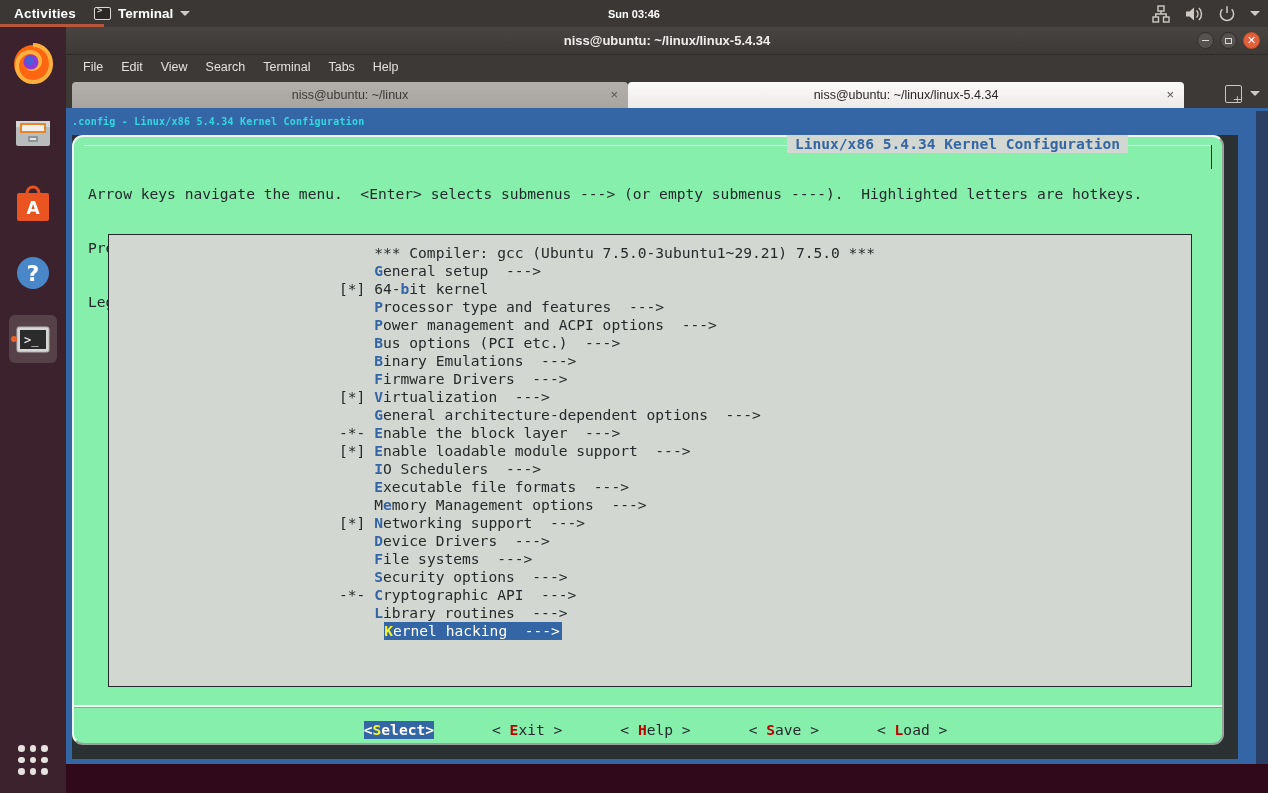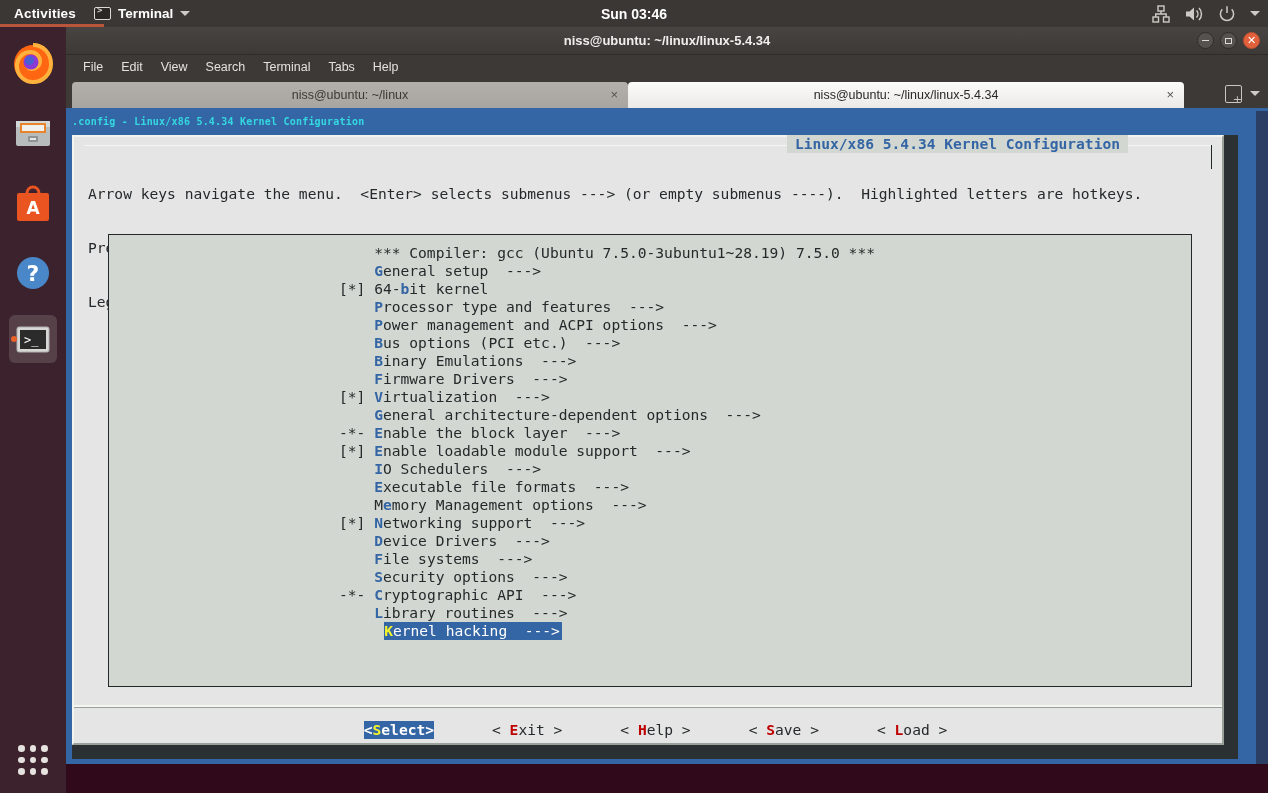--- a/index.html
+++ b/index.html
@@ -16,21 +16,21 @@
     position: absolute; left: 0; top: 0; width: 1268px; height: 27px;
     background: #3a3734;
     display: flex; align-items: center;
     color: #ffffff; font-size: 13.5px; font-weight: bold;
     z-index: 40;
   }
   .topbar .activities { padding: 0 12px 0 14px; letter-spacing: .2px; }
   .topbar .appmenu { display: flex; align-items: center; gap: 7px; padding: 0 6px; }
   .topbar .clock {
     position: absolute; left: 0; right: 0; text-align: center;
-    font-size: 14px; font-weight: bold; pointer-events: none;
+    font-size: 11px; font-weight: bold; pointer-events: none;
   }
   .topbar .tray {
     position: absolute; right: 8px; display: flex; align-items: center; gap: 14px;
   }
   .termglyph {
     width: 17px; height: 13px; border: 1.6px solid #dcd9d6; border-radius: 2px;
     background: #2a2724; position: relative;
   }
   .termglyph:before {
     content: ">"; position: absolute; left: 2px; top: -3px;
@@ -138,23 +138,23 @@
     position: absolute; left: 6px; top: 2px;
     color: #34d8e0; font-weight: bold; font-size: 10px;
     letter-spacing: .2px;
   }
   .shadow {
     position: absolute; left: 6px; top: 24px; width: 1166px; height: 624px;
     background: #2b3133;
   }
   .dialog {
     position: absolute; left: 6px; top: 24px; width: 1152px; height: 610px;
-    background: #e5e5e5;
+    background: #86efac;
     border-top: 2px solid #f2f4f0; border-left: 2px solid #f2f4f0;
-    border-right: 2px solid #9aa09a; border-bottom: 2px solid #9aa09a;
+    border-right: 2px solid #9aa09a; border-bottom: 2px solid #9aa09a; border-radius: 11px;
   }
   .dlg-frame {
     position: absolute; left: 10px; top: 8px; right: 10px; height: 66px;
     border-top: 1.5px solid #f4f6f2;
   }
   .dlg-frame .caption {
     position: absolute; right: 84px; top: -11px;
     background: #d3d7d1; padding: 0 8px;
     color: #3465a4; font-weight: bold; font-size: 14.6px; white-space: nowrap;
   }
@@ -345,21 +345,21 @@
         </div>
 
         <div class="helptext">
           <div>Arrow keys navigate the menu.  &lt;Enter&gt; selects submenus ---&gt; (or empty submenus ----).  Highlighted letters are hotkeys.</div>
           <div>Pressing &lt;Y&gt; includes, &lt;N&gt; excludes, &lt;M&gt; modularizes features.  Press &lt;Esc&gt;&lt;Esc&gt; to exit, &lt;?&gt; for Help, &lt;/&gt; for Search.</div>
           <div>Legend: [*] built-in  [ ] excluded  &lt;M&gt; module  &lt; &gt; module capable</div>
         </div>
 
         <div class="listbox">
           <div class="listinner" id="menu-list">
-              <div class="row"><span>    </span><span>*** Compiler: gcc (Ubuntu 7.5.0-3ubuntu1~28.19) 7.5.0 ***</span><span class="hk"></span><span></span></div>
+              <div class="row"><span>    </span><span>*** Compiler: gcc (Ubuntu 7.5.0-3ubuntu1~29.21) 7.5.0 ***</span><span class="hk"></span><span></span></div>
               <div class="row"><span>    </span><span></span><span class="hk">G</span><span>eneral setup  ---&gt;</span></div>
               <div class="row"><span>[*] </span><span>64-</span><span class="hk">b</span><span>it kernel</span></div>
               <div class="row"><span>    </span><span></span><span class="hk">P</span><span>rocessor type and features  ---&gt;</span></div>
               <div class="row"><span>    </span><span></span><span class="hk">P</span><span>ower management and ACPI options  ---&gt;</span></div>
               <div class="row"><span>    </span><span></span><span class="hk">B</span><span>us options (PCI etc.)  ---&gt;</span></div>
               <div class="row"><span>    </span><span></span><span class="hk">B</span><span>inary Emulations  ---&gt;</span></div>
               <div class="row"><span>    </span><span></span><span class="hk">F</span><span>irmware Drivers  ---&gt;</span></div>
               <div class="row"><span>[*] </span><span></span><span class="hk">V</span><span>irtualization  ---&gt;</span></div>
               <div class="row"><span>    </span><span></span><span class="hk">G</span><span>eneral architecture-dependent options  ---&gt;</span></div>
               <div class="row"><span>-*- </span><span></span><span class="hk">E</span><span>nable the block layer  ---&gt;</span></div>

